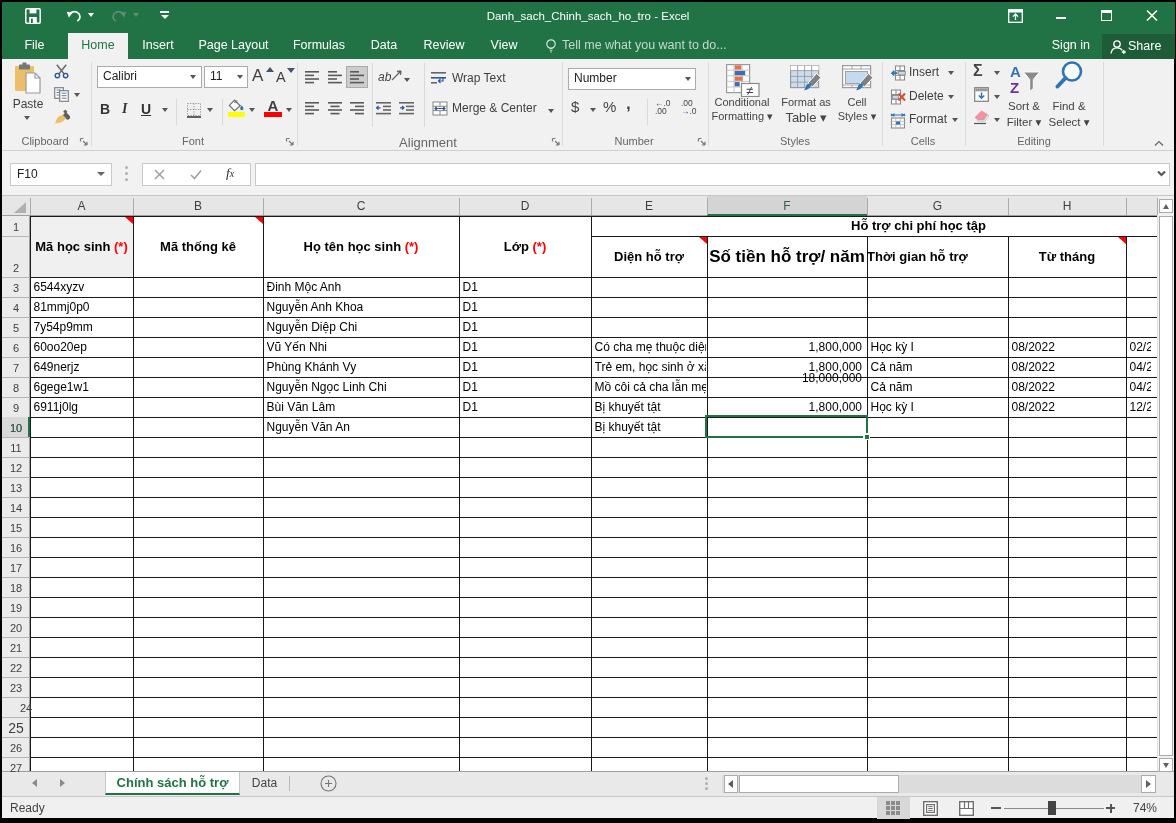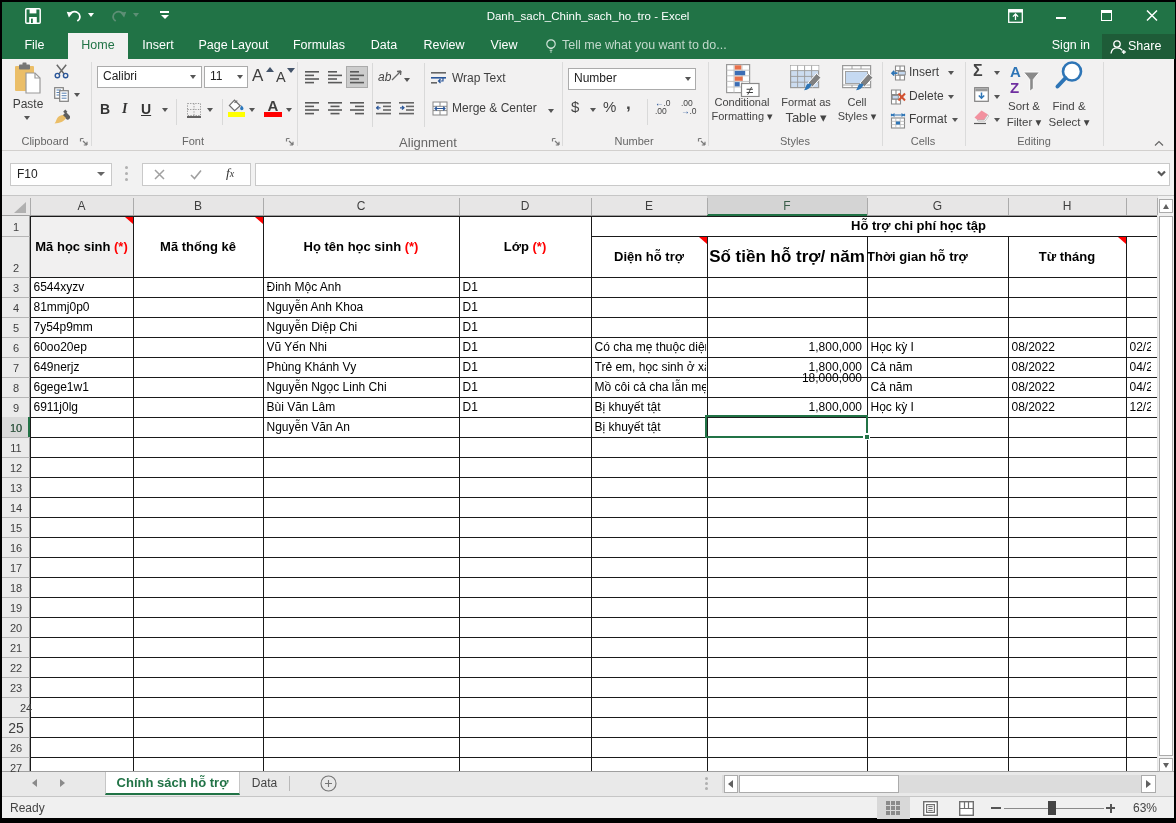--- a/index.html
+++ b/index.html
@@ -556,12 +556,12 @@
   </svg>
 <svg style="position:absolute;left:959px;top:801px;width:15px;height:15px;z-index:4;" viewBox="0 0 15 15">
     <rect x="0.7" y="0.7" width="13.6" height="13.6" fill="#fff" stroke="#707070" stroke-width="1.4"></rect>
     <path d="M5.5 0.7 v6.8 M9.5 0.7 v6.8 M0.7 7.5 h13.6" stroke="#707070" stroke-width="1.2"></path>
   </svg>
 <div style="position:absolute;left:991px;top:807px;width:10px;height:2px;z-index:4;background:#555;"></div>
 <div style="position:absolute;left:1004px;top:808px;width:100px;height:1px;z-index:4;background:#8a8a8a;"></div>
 <div style="position:absolute;left:1048px;top:801px;width:8px;height:14px;z-index:4;background:#444;"></div>
 <div style="position:absolute;left:1106px;top:807px;width:9px;height:2px;z-index:4;background:#555;"></div>
 <div style="position:absolute;left:1106px;top:803.5px;width:2px;height:9px;z-index:4;background:#555;left:1109.5px;"></div>
-<div style="position:absolute;left:1117px;top:801px;width:40px;height:15px;z-index:4;color:#444;font-size:12px;text-align:right;">63%</div>
+<div style="position:absolute;left:1117px;top:801px;width:40px;height:15px;z-index:4;color:#444;font-size:12px;text-align:right;">74%</div>
 </body></html>

